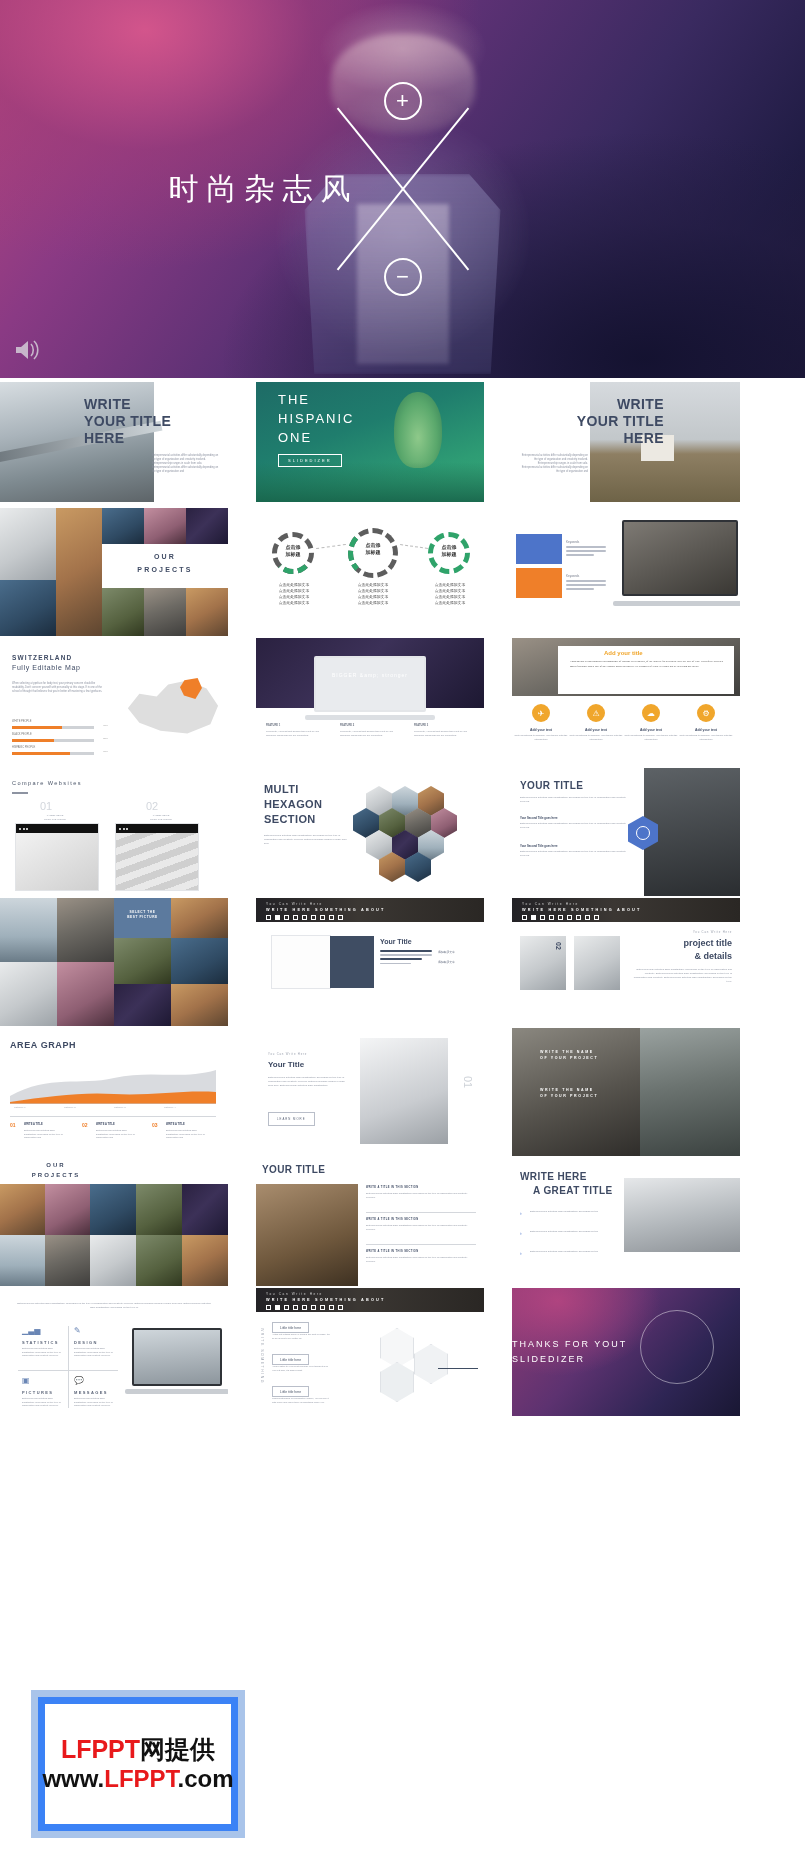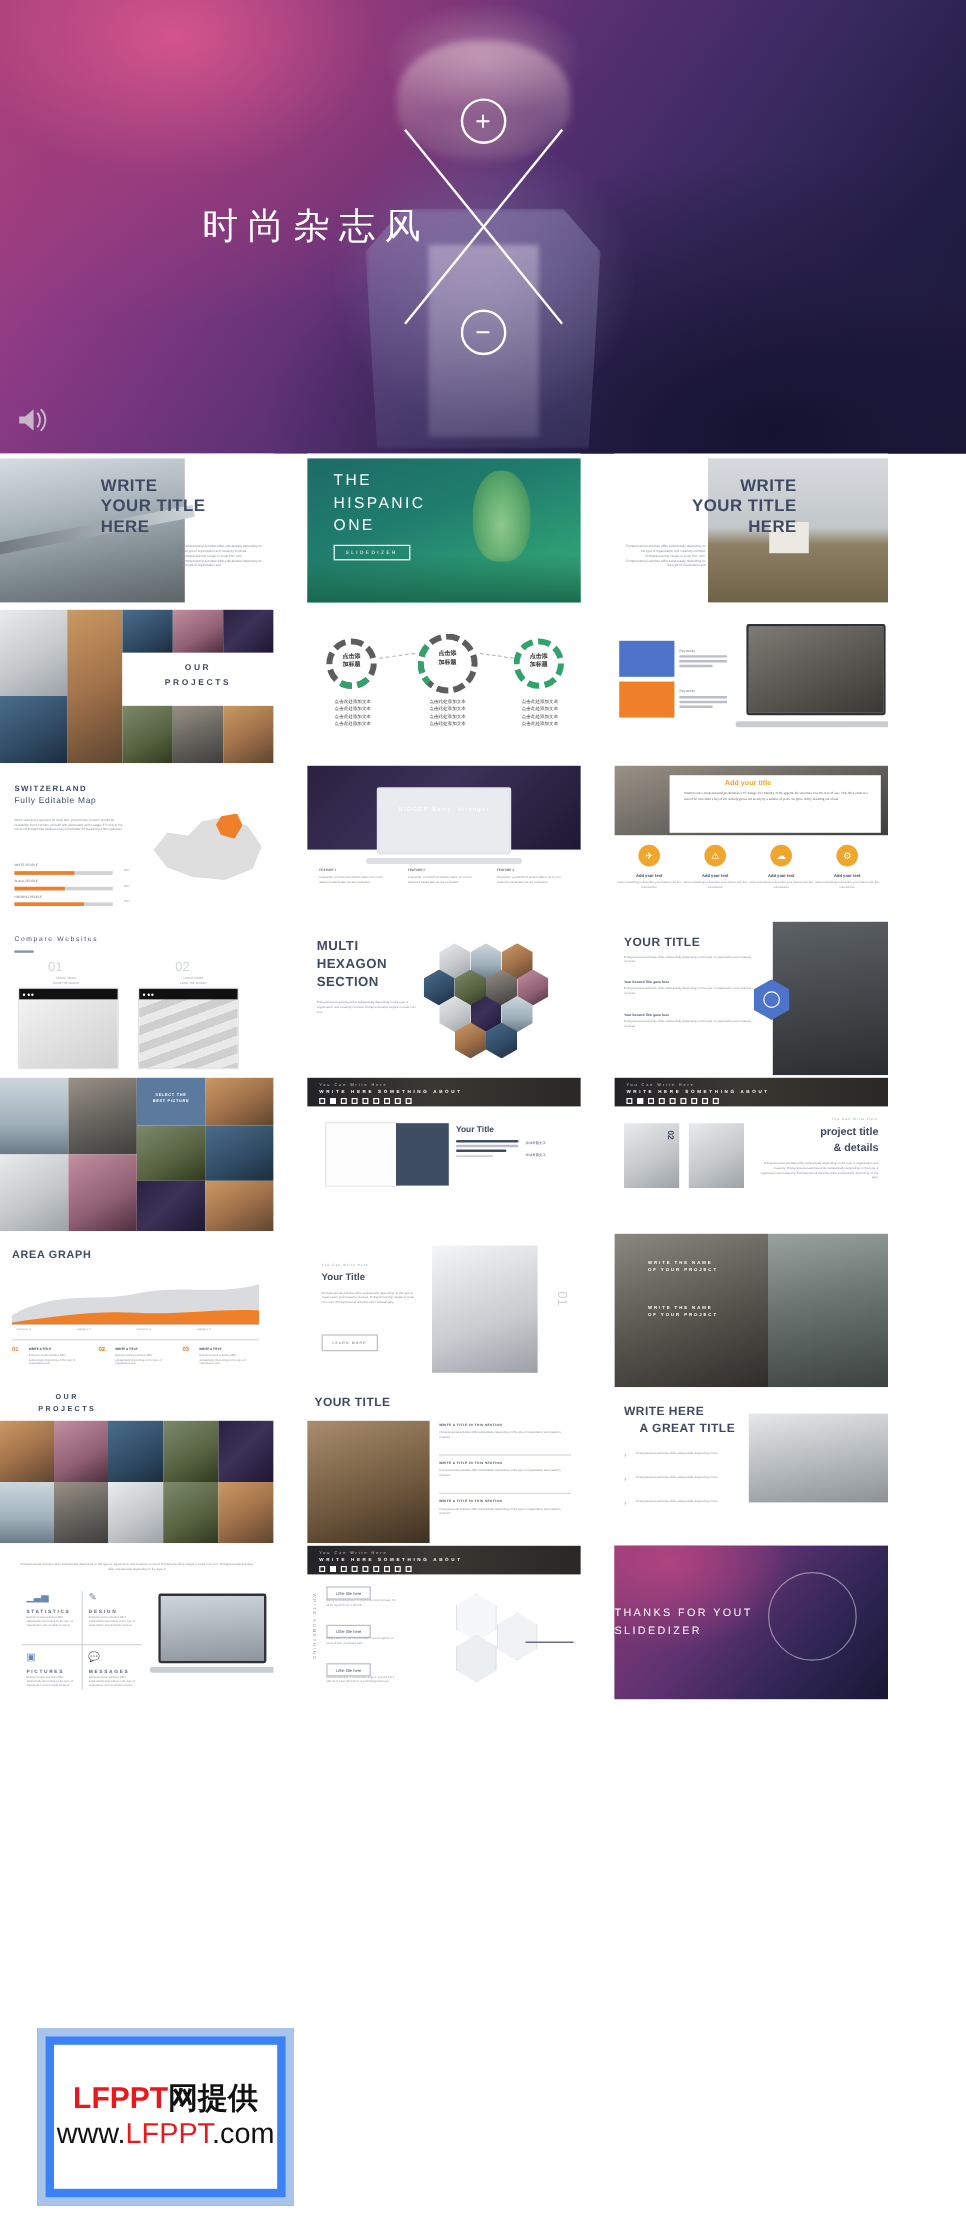--- a/index.html
+++ b/index.html
@@ -121,21 +121,21 @@
   
   .watermark{
     position:absolute; left:8px; top:1690px; width:214px; height:148px;
     background:#3b82f6; border:7px solid #a9c4ea;margin-left:23px;
   }
   .watermark .inner{
     position:absolute; inset:7px; background:#fff;
     display:flex; flex-direction:column; align-items:center; justify-content:center;
   }
   .wm1{ font-size:25px; font-weight:700; letter-spacing:0; line-height:1.2; }
-  .wm2{ font-size:24px; font-weight:400; letter-spacing:0; line-height:1.25; }
+  .wm2{ font-size:24px; font-weight:700; letter-spacing:0; line-height:1.25; }
   .red{ color:#e8191b; }
   .blk{ color:#111; }
 
   
   .hex{ width:26px; height:30px; clip-path:polygon(50% 0,100% 25%,100% 75%,50% 100%,0 75%,0 25%); position:absolute; }
 
   
   .dring{
     position:absolute; width:42px; height:42px; border-radius:50%;
     border:5px dashed #5d5d5d;

